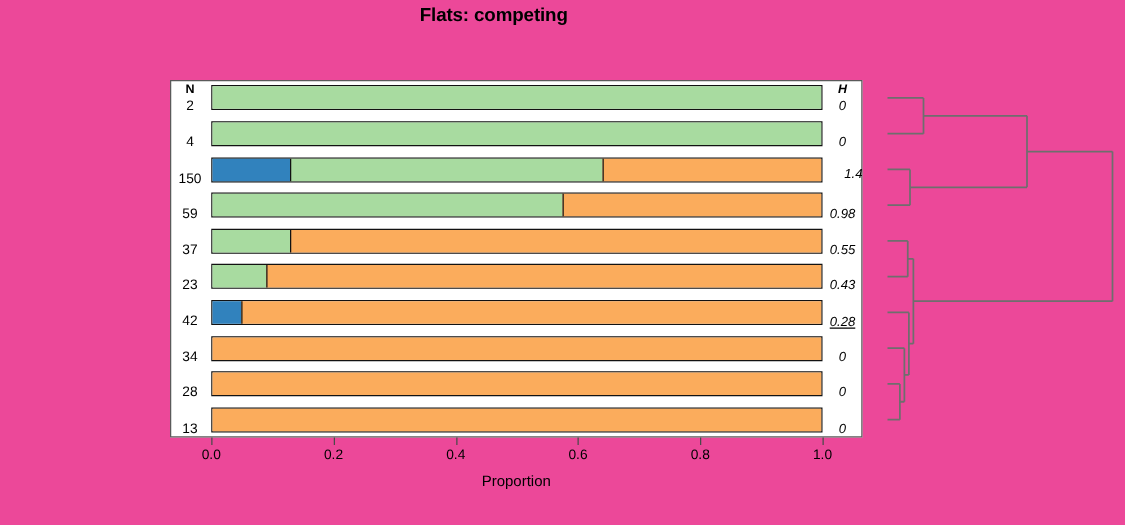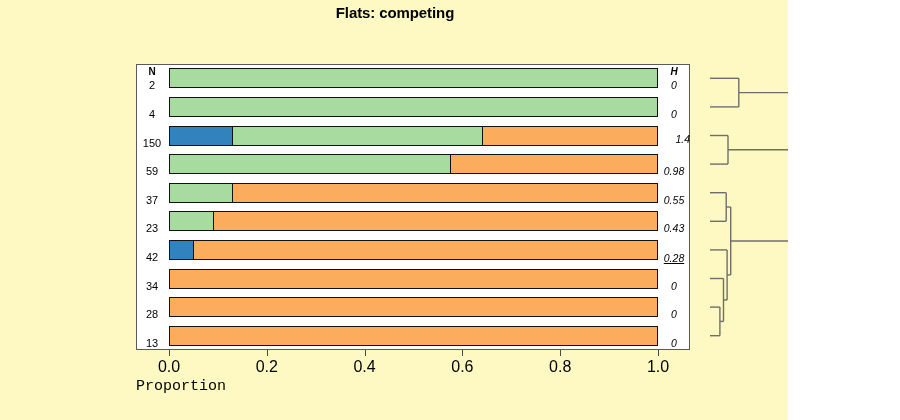--- a/index.html
+++ b/index.html
@@ -2,23 +2,23 @@
 <html><head>
 <meta charset="utf-8">
 <style>
   html, body {
     margin: 0;
     padding: 0;
     background: #ffffff;
   }
   #root {
     position: relative;
-    width: 788px;
+    width: 900px;
     height: 420px;
-    background: #fef9c3;
+    background: #ec4899;
     font-family: "Liberation Sans", sans-serif;
     overflow: hidden;
   }
 
   
   #chart-title {
     position: absolute;
     left: 0;
     top: 4px;
     width: 790px;
@@ -176,33 +176,33 @@
   .x-tick {
     position: absolute;
     top: 0;
     width: 1px;
     height: 6px;
     background: #4a4a4a;
   }
   .x-tick-label {
     position: absolute;
     top: 8px;
-    font-size: 16px;
+    font-size: 11px;
     color: #000000;
     transform: translateX(-50%);
     white-space: nowrap;
   }
   #x-axis-title {
     position: absolute;
     left: 136px;
     top: 378px;
     width: 554px;
-    font-size: 15px;
-    color: #000000;
-    font-family: Liberation Mono, monospace;
+    text-align: center;
+    font-size: 12px;
+    color: #000000;
   }
 
   
   #dendrogram {
     position: absolute;
     left: 698px;
     top: 64px;
     width: 200px;
     height: 286px;
   }

